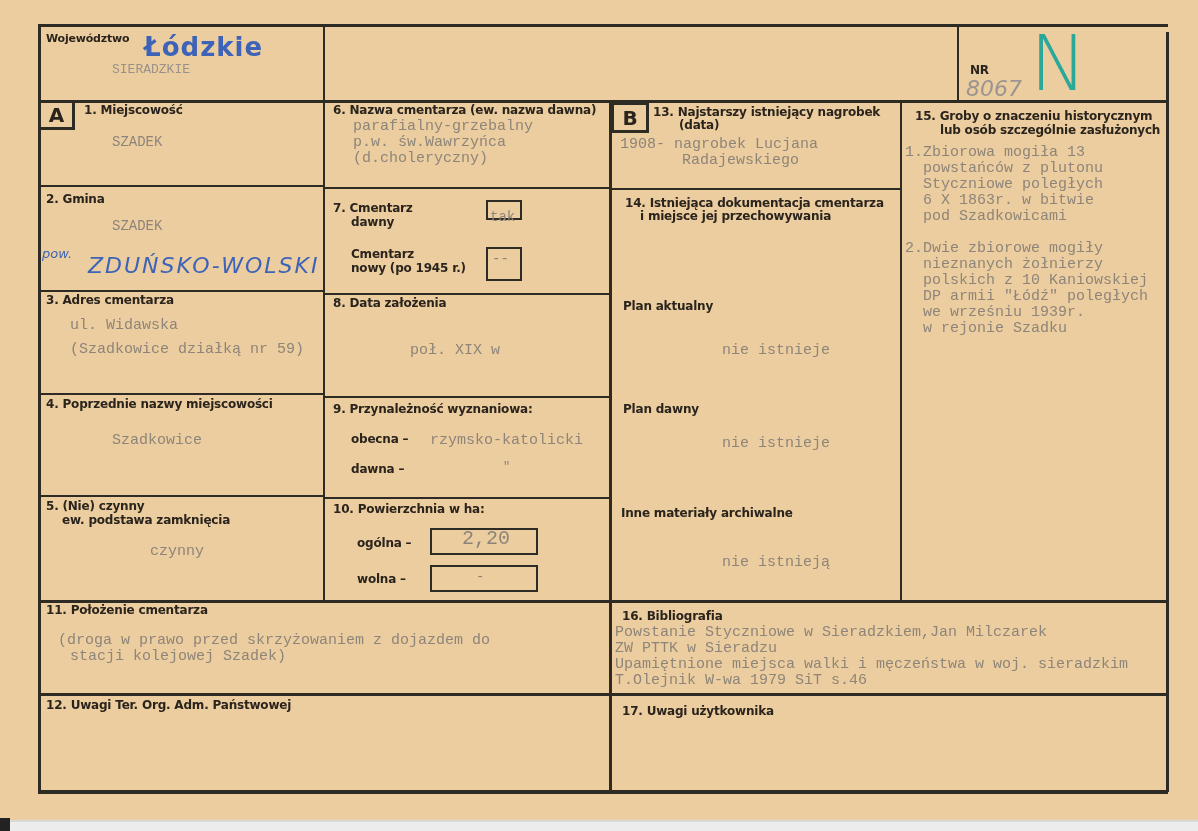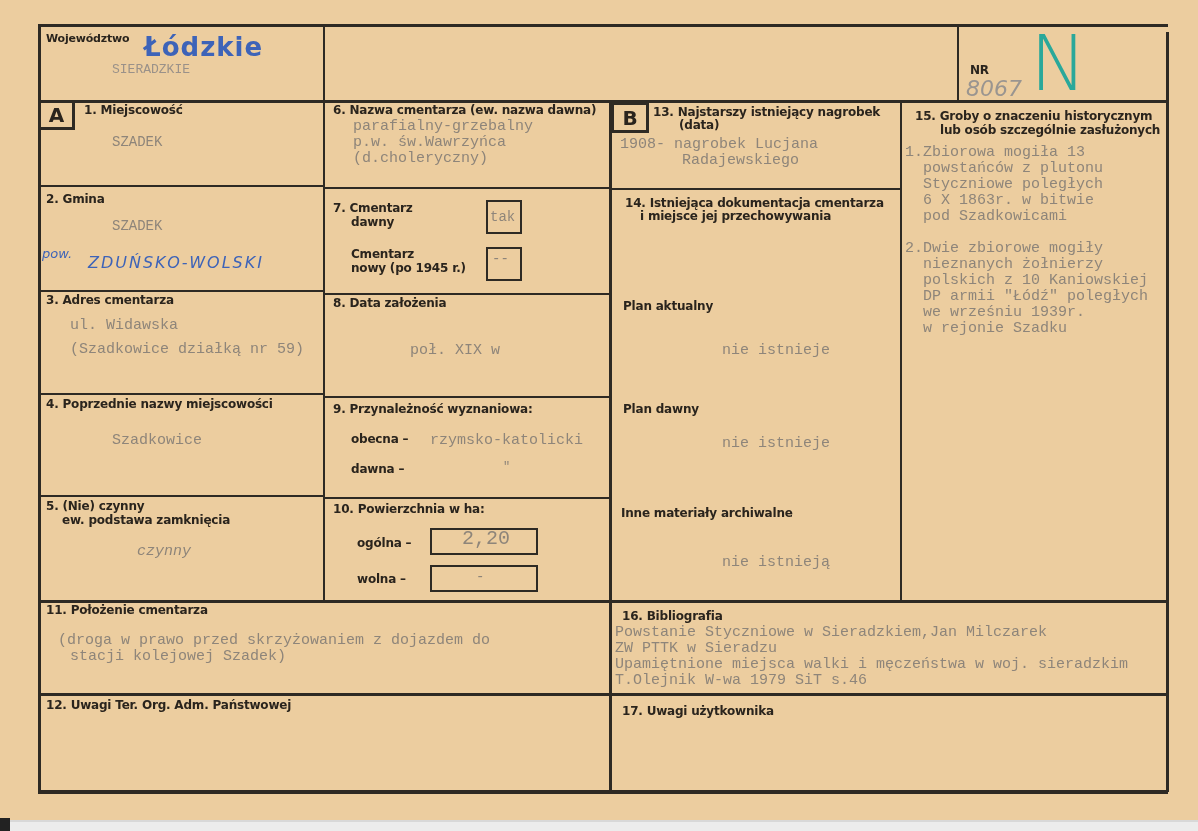--- a/index.html
+++ b/index.html
@@ -85,41 +85,41 @@
   <div style="position:absolute;left:1030px;top:24px;font-family:'DejaVu Sans',sans-serif;font-size:76px;color:#2aa89a;line-height:80px;font-weight:300;">N</div>
 
   <div class="letterbox" style="left:38px;top:100px;width:37px;height:30px;">A</div>
 
   <div class="lbl" style="left:84px;top:104px;">1. Miejscowość</div>
   <div class="typed" style="left:112px;top:134px;font-size:14px;">SZADEK</div>
 
   <div class="lbl" style="left:46px;top:193px;">2. Gmina</div>
   <div class="typed" style="left:112px;top:218px;font-size:14px;">SZADEK</div>
   <div class="blue-hand" style="left:42px;top:246px;font-size:13px;font-style:italic;">pow.</div>
-  <div class="blue-hand" style="left:88px;top:253px;font-size:16px;font-style:italic;letter-spacing:2px;">ZDUŃSKO-WOLSKI</div>
+  <div class="blue-hand" style="left:88px;top:253px;font-size:22px;font-style:italic;letter-spacing:2px;">ZDUŃSKO-WOLSKI</div>
 
   <div class="lbl" style="left:46px;top:294px;">3. Adres cmentarza</div>
   <div class="typed" style="left:70px;top:318px;">ul. Widawska</div>
   <div class="typed" style="left:70px;top:342px;">(Szadkowice działką nr 59)</div>
 
   <div class="lbl" style="left:46px;top:398px;">4. Poprzednie nazwy miejscowości</div>
   <div class="typed" style="left:112px;top:433px;">Szadkowice</div>
 
   <div class="lbl" style="left:46px;top:500px;">5. (Nie) czynny</div>
   <div class="lbl" style="left:62px;top:514px;">ew. podstawa zamknięcia</div>
-  <div class="typed" style="left:137px;top:544px;font-style:italic;">czynny</div>
+  <div class="typed" style="left:150px;top:544px;">czynny</div>
 
   <div class="lbl" style="left:333px;top:104px;">6. Nazwa cmentarza (ew. nazwa dawna)</div>
   <div class="typed" style="left:353px;top:119px;">parafialny-grzebalny</div>
   <div class="typed" style="left:353px;top:135px;">p.w. św.Wawrzyńca</div>
   <div class="typed" style="left:353px;top:151px;">(d.choleryczny)</div>
 
   <div class="lbl" style="left:333px;top:202px;">7. Cmentarz</div>
   <div class="lbl" style="left:351px;top:216px;">dawny</div>
-  <div class="box" style="left:486px;top:200px;width:36px;height:34px;">
+  <div class="box" style="left:486px;top:200px;width:36px;height:20px;">
     <span class="typed" style="left:2px;top:7px;font-size:14px;">tak</span>
   </div>
   <div class="lbl" style="left:351px;top:248px;">Cmentarz</div>
   <div class="lbl" style="left:351px;top:262px;">nowy (po 1945 r.)</div>
   <div class="box" style="left:486px;top:247px;width:36px;height:34px;">
     <span class="typed" style="left:4px;top:2px;font-size:14px;">--</span>
   </div>
 
   <div class="lbl" style="left:333px;top:297px;">8. Data założenia</div>
   <div class="typed" style="left:410px;top:343px;">poł. XIX w</div>

